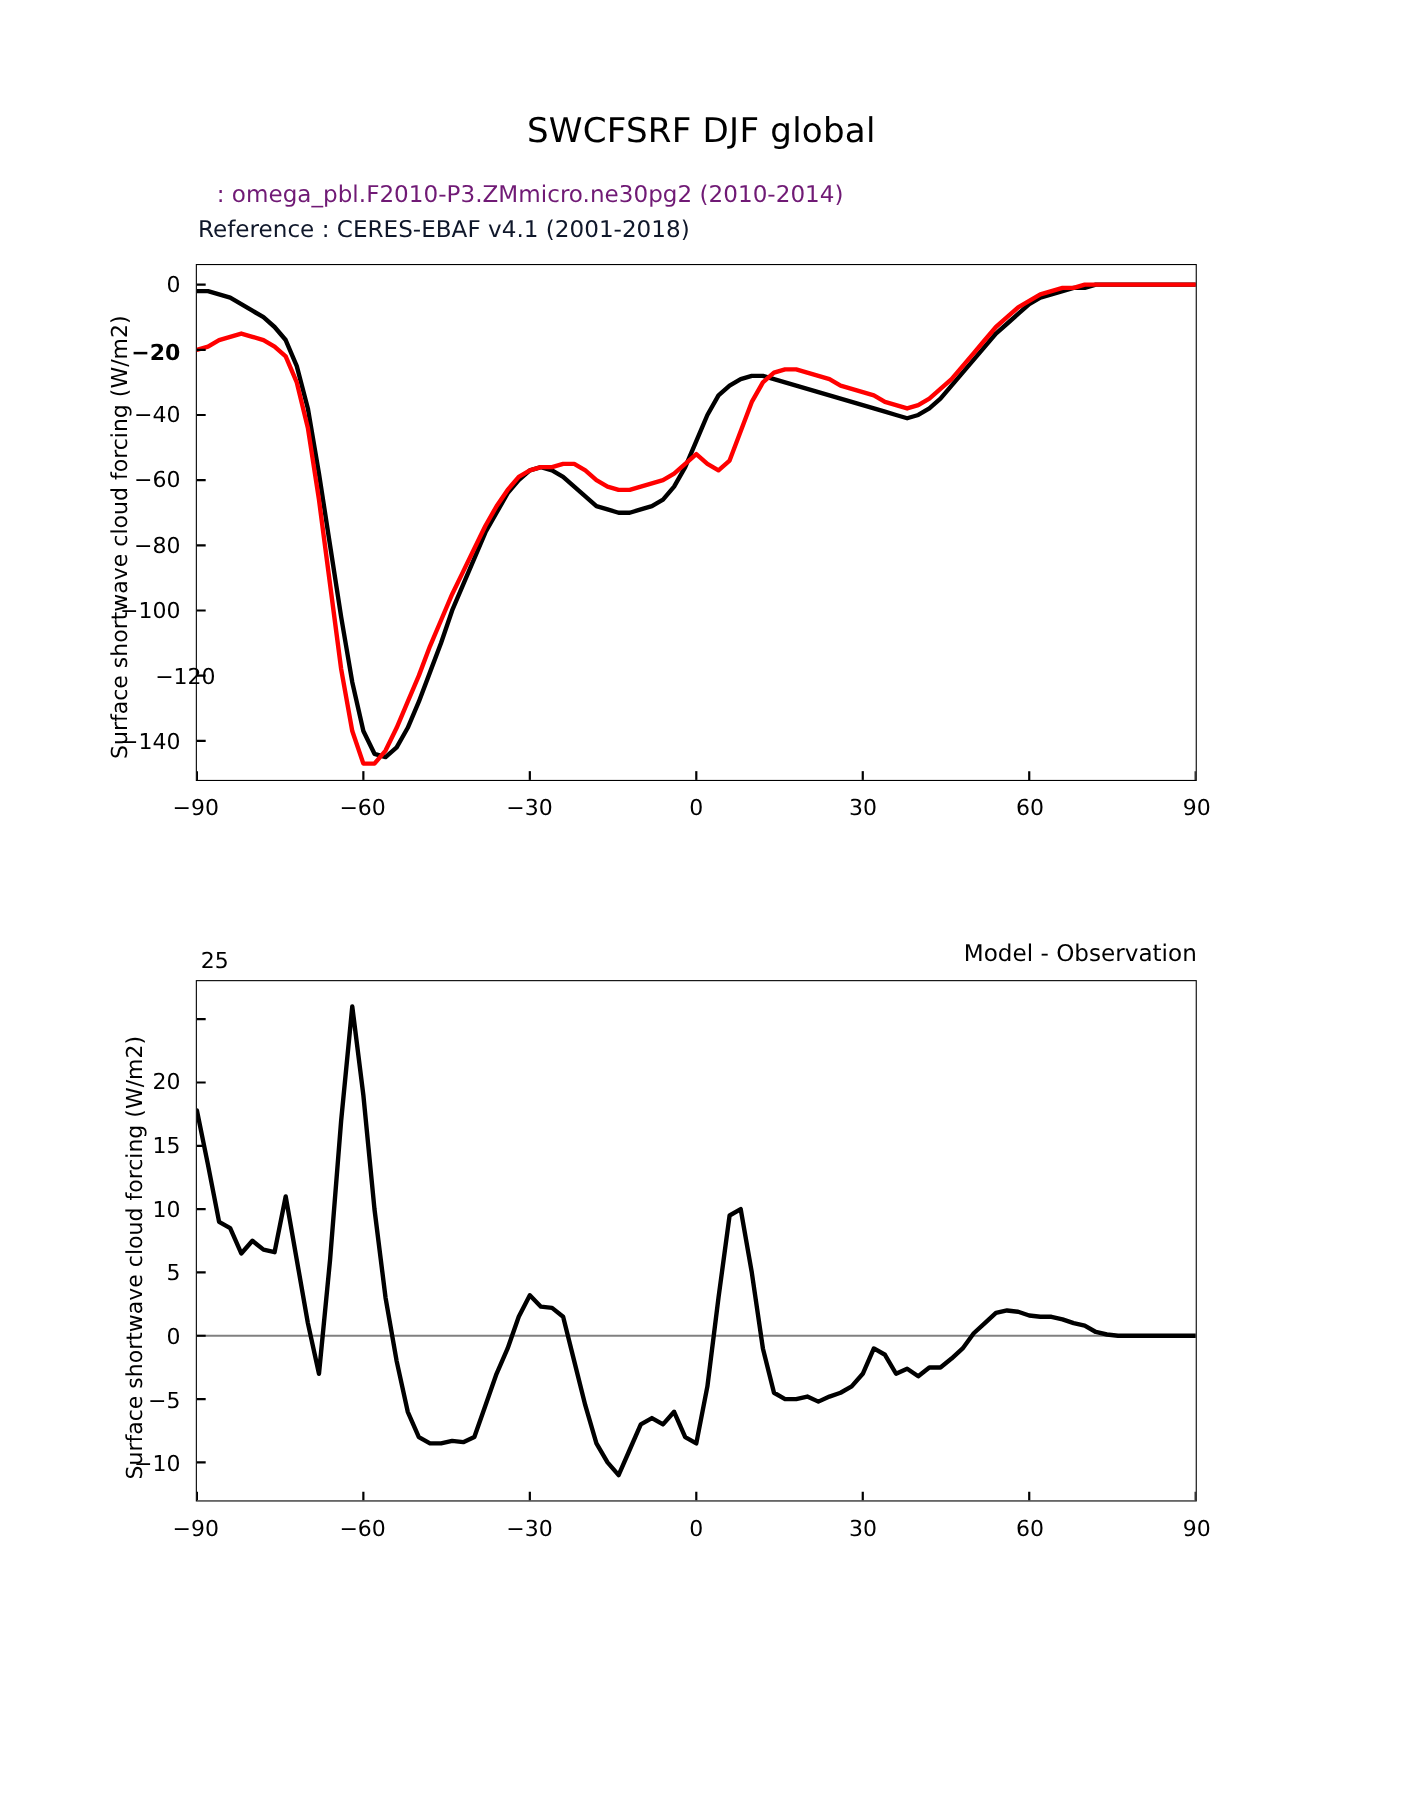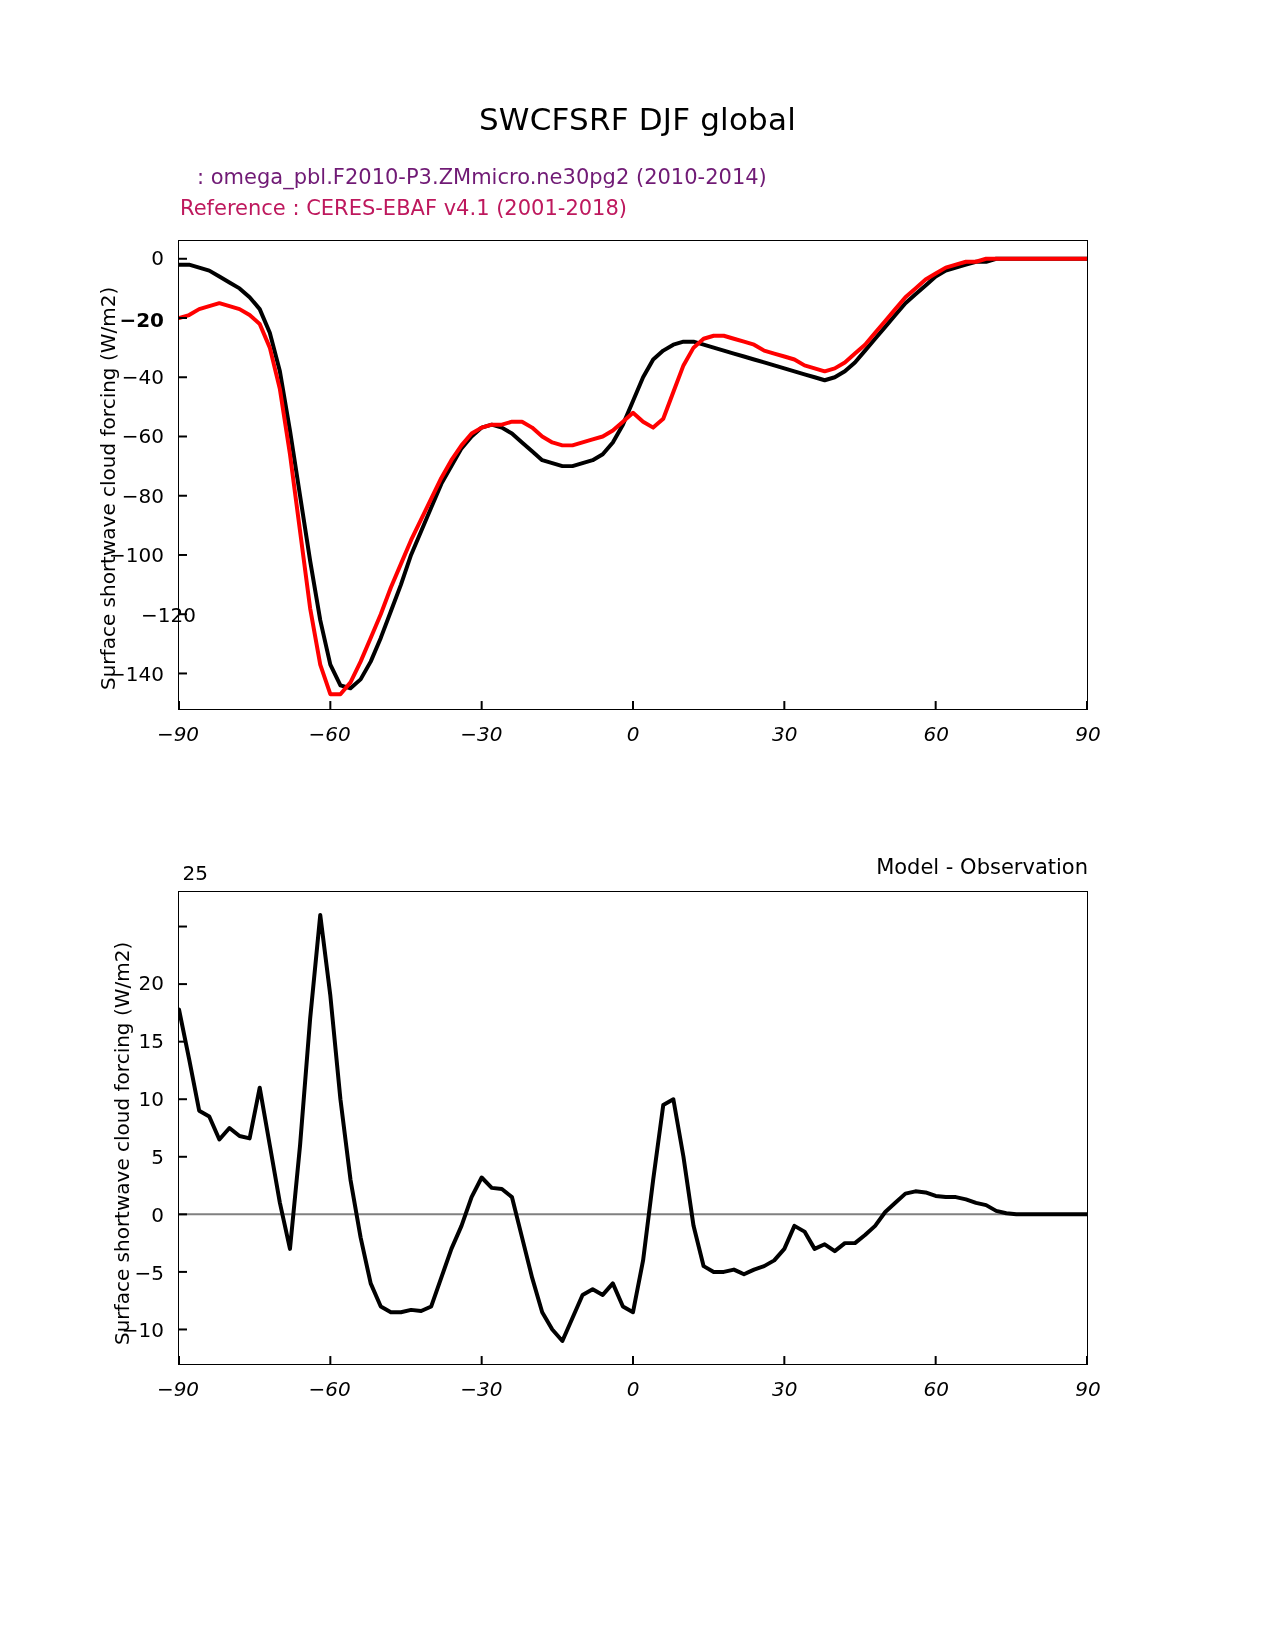--- a/index.html
+++ b/index.html
@@ -37,21 +37,21 @@
     top: 162px;
     width: 900px;
     font-size: 21px;
     line-height: 31px;
   }
   #legend-model {
     color: #701a75;
     padding-left: 17px;
   }
   #legend-ref {
-    color: #be185d;
+    color: #0f172a;
   }
   .axes {
     position: absolute;
     box-sizing: border-box;
     border: 1.6px solid #000000;
     background: #ffffff;
   }
   #axes-top {
     left: 178px;
     top: 240px;
@@ -91,21 +91,20 @@
     font-size: 20px;
     white-space: nowrap;
   }
   .ytick {
     text-align: right;
     transform: translate(-100%, -50%);
   }
   .xtick {
     text-align: left;
     transform: translate(-50%, 0);
-    font-style: italic;
   }
   #subtitle-bottom {
     position: absolute;
     left: 178px;
     top: 855px;
     width: 910px;
     text-align: right;
     font-size: 21px;
   }
 </style>

